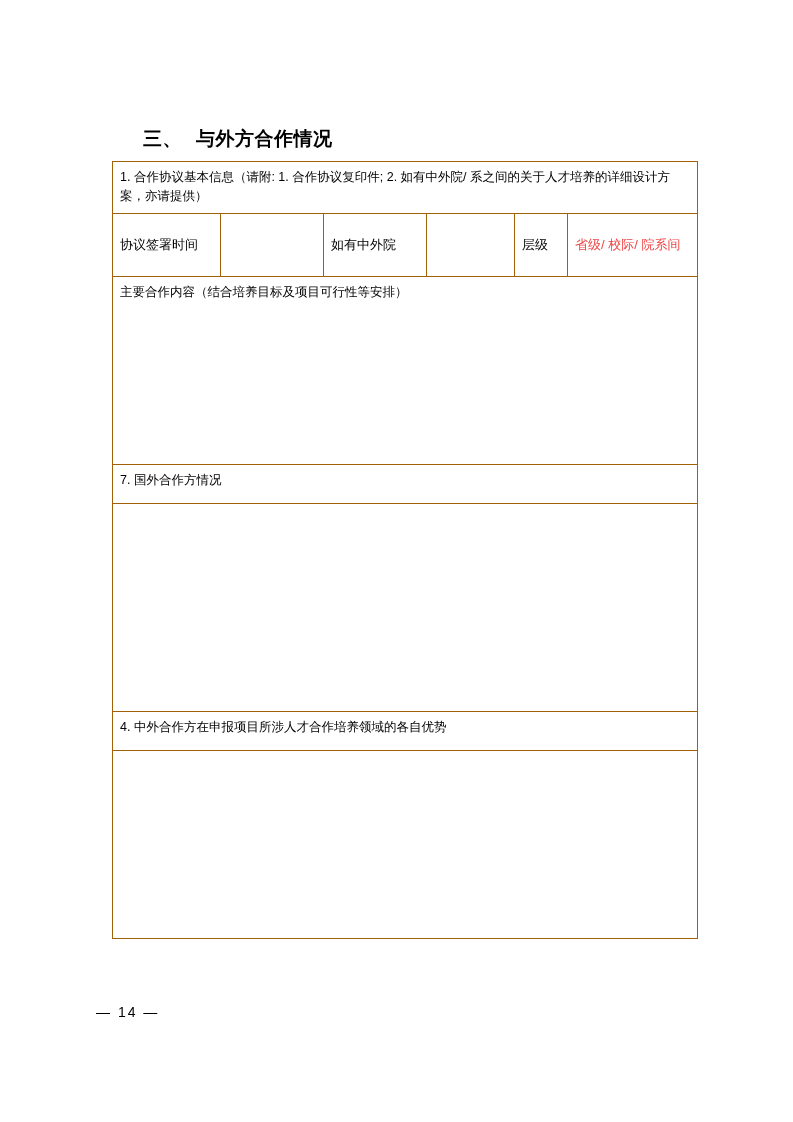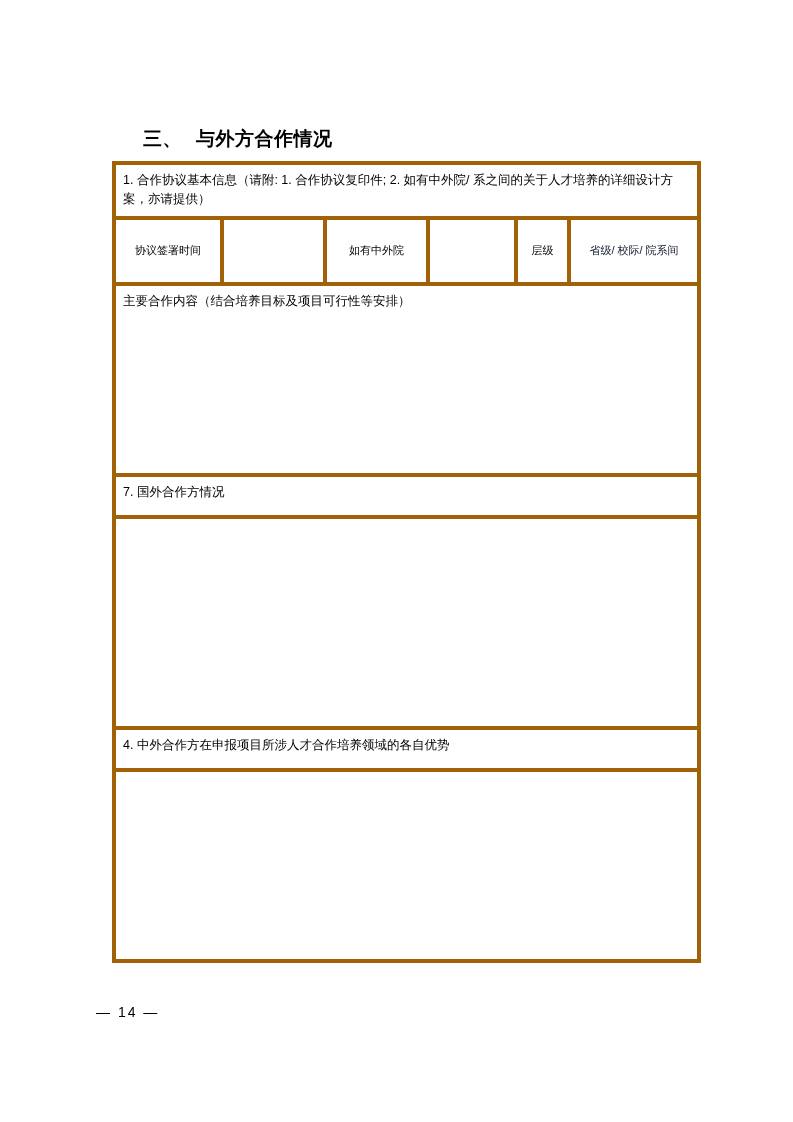--- a/index.html
+++ b/index.html
@@ -37,38 +37,37 @@
   }
   .form-table {
     position: absolute;
     left: 112px;
     top: 145px;
     width: 585px;
     border-collapse: collapse;
     table-layout: fixed;
   }
   .form-table td {
-    border: 4px solid #a16207;
+    border: 1px solid #a16207;
     vertical-align: top;
     padding: 6px 7px 6px 7px;
     font-size: 12.5px;
     line-height: 1.55;
   }
   .cell-head {
     font-size: 12.5px;
     line-height: 1.6;
   }
   .row-labels td {
     vertical-align: middle;
     height: 50px;
-    font-size: 11px;
-    text-align: center;
+    font-size: 13px;
   }
   .gray-hint {
-    color: #0f172a;
+    color: #ef4444;
     font-size: 12.5px;
     line-height: 1.45;
     margin-left: 42px;
   }
   .tall-1 { height: 175px; }
   .tall-2 { height: 195px; }
   .tall-3 { height: 175px; }
   .mid-label { height: 26px; vertical-align: middle; }
   .content-label {
     vertical-align: middle;

